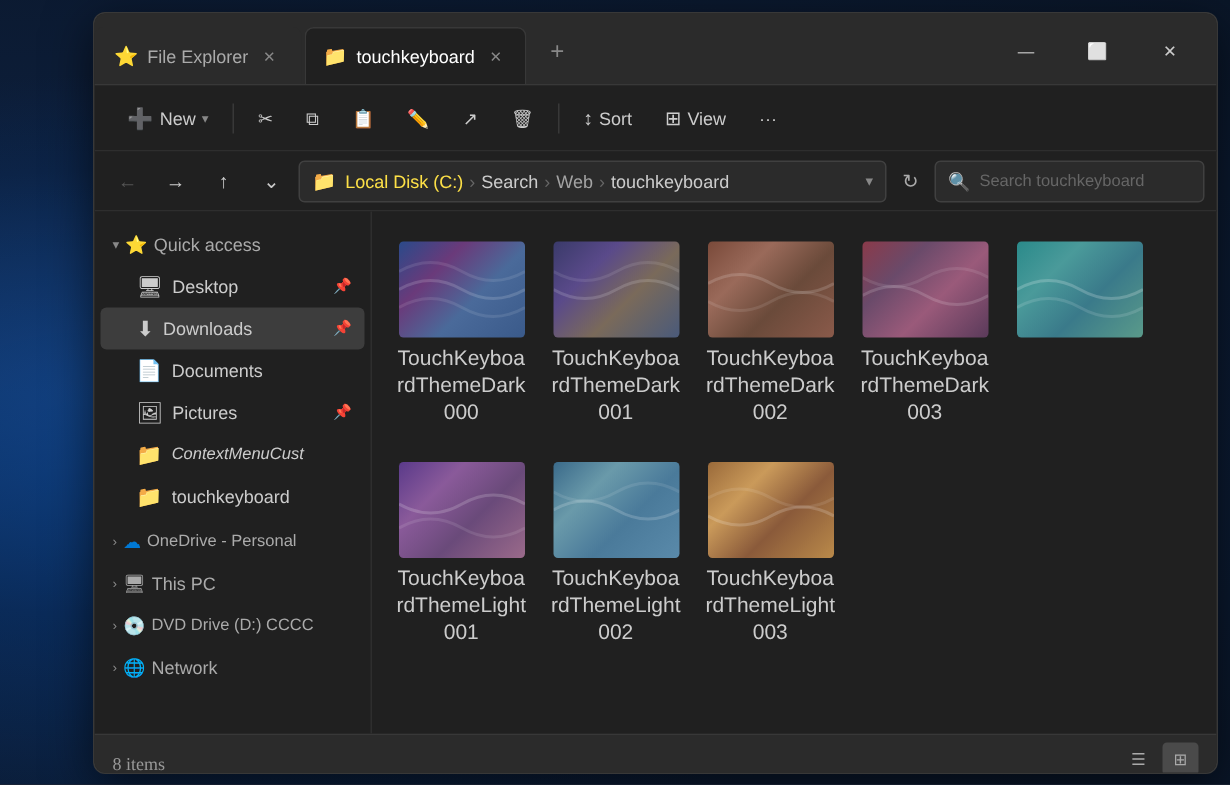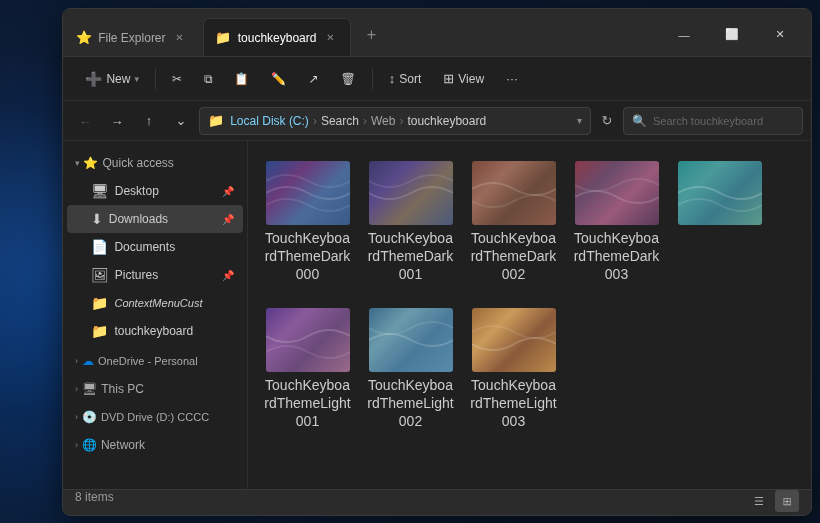--- a/index.html
+++ b/index.html
@@ -328,25 +328,26 @@
       position: absolute;
       inset: 0;
       opacity: 0.5;
     }
 
     
     .status-bar {
       height: 28px;
       background: #2b2b2b;
       display: flex;
-      align-items: flex-start;
+      align-items: flex-end;
       padding: 0 12px;
       border-top: 1px solid #383838;
       font-size: 12px;
       color: #999;
+      font-family: Liberation Serif, serif;
     }
     .status-right {
       margin-left: auto;
       display: flex;
       align-items: center;
       gap: 4px;
     }
     .view-toggle-btn {
       width: 24px;
       height: 22px;
@@ -433,21 +434,21 @@
 
   <div class="address-bar-row">
     <div class="nav-btn disabled">←</div>
     <div class="nav-btn">→</div>
     <div class="nav-btn">↑</div>
     <div class="nav-btn">⌄</div>
 
     <div class="address-bar">
       <span style="font-size:13px;color:#4a90d9;">📁</span>
       <div class="address-crumbs">
-        <span style="color:#7dd3fc;">Local Disk (C:)</span>
+        <span style="color:#fde047;">Local Disk (C:)</span>
         <span class="crumb-sep">›</span>
         <span style="color:#ccc;">Search</span>
         <span class="crumb-sep">›</span>
         <span style="color:#a3a3a3;">Web</span>
         <span class="crumb-sep">›</span>
         <span style="color:#ccc;">touchkeyboard</span>
       </div>
       <span style="color:#888;font-size:10px;">▾</span>
     </div>
 

